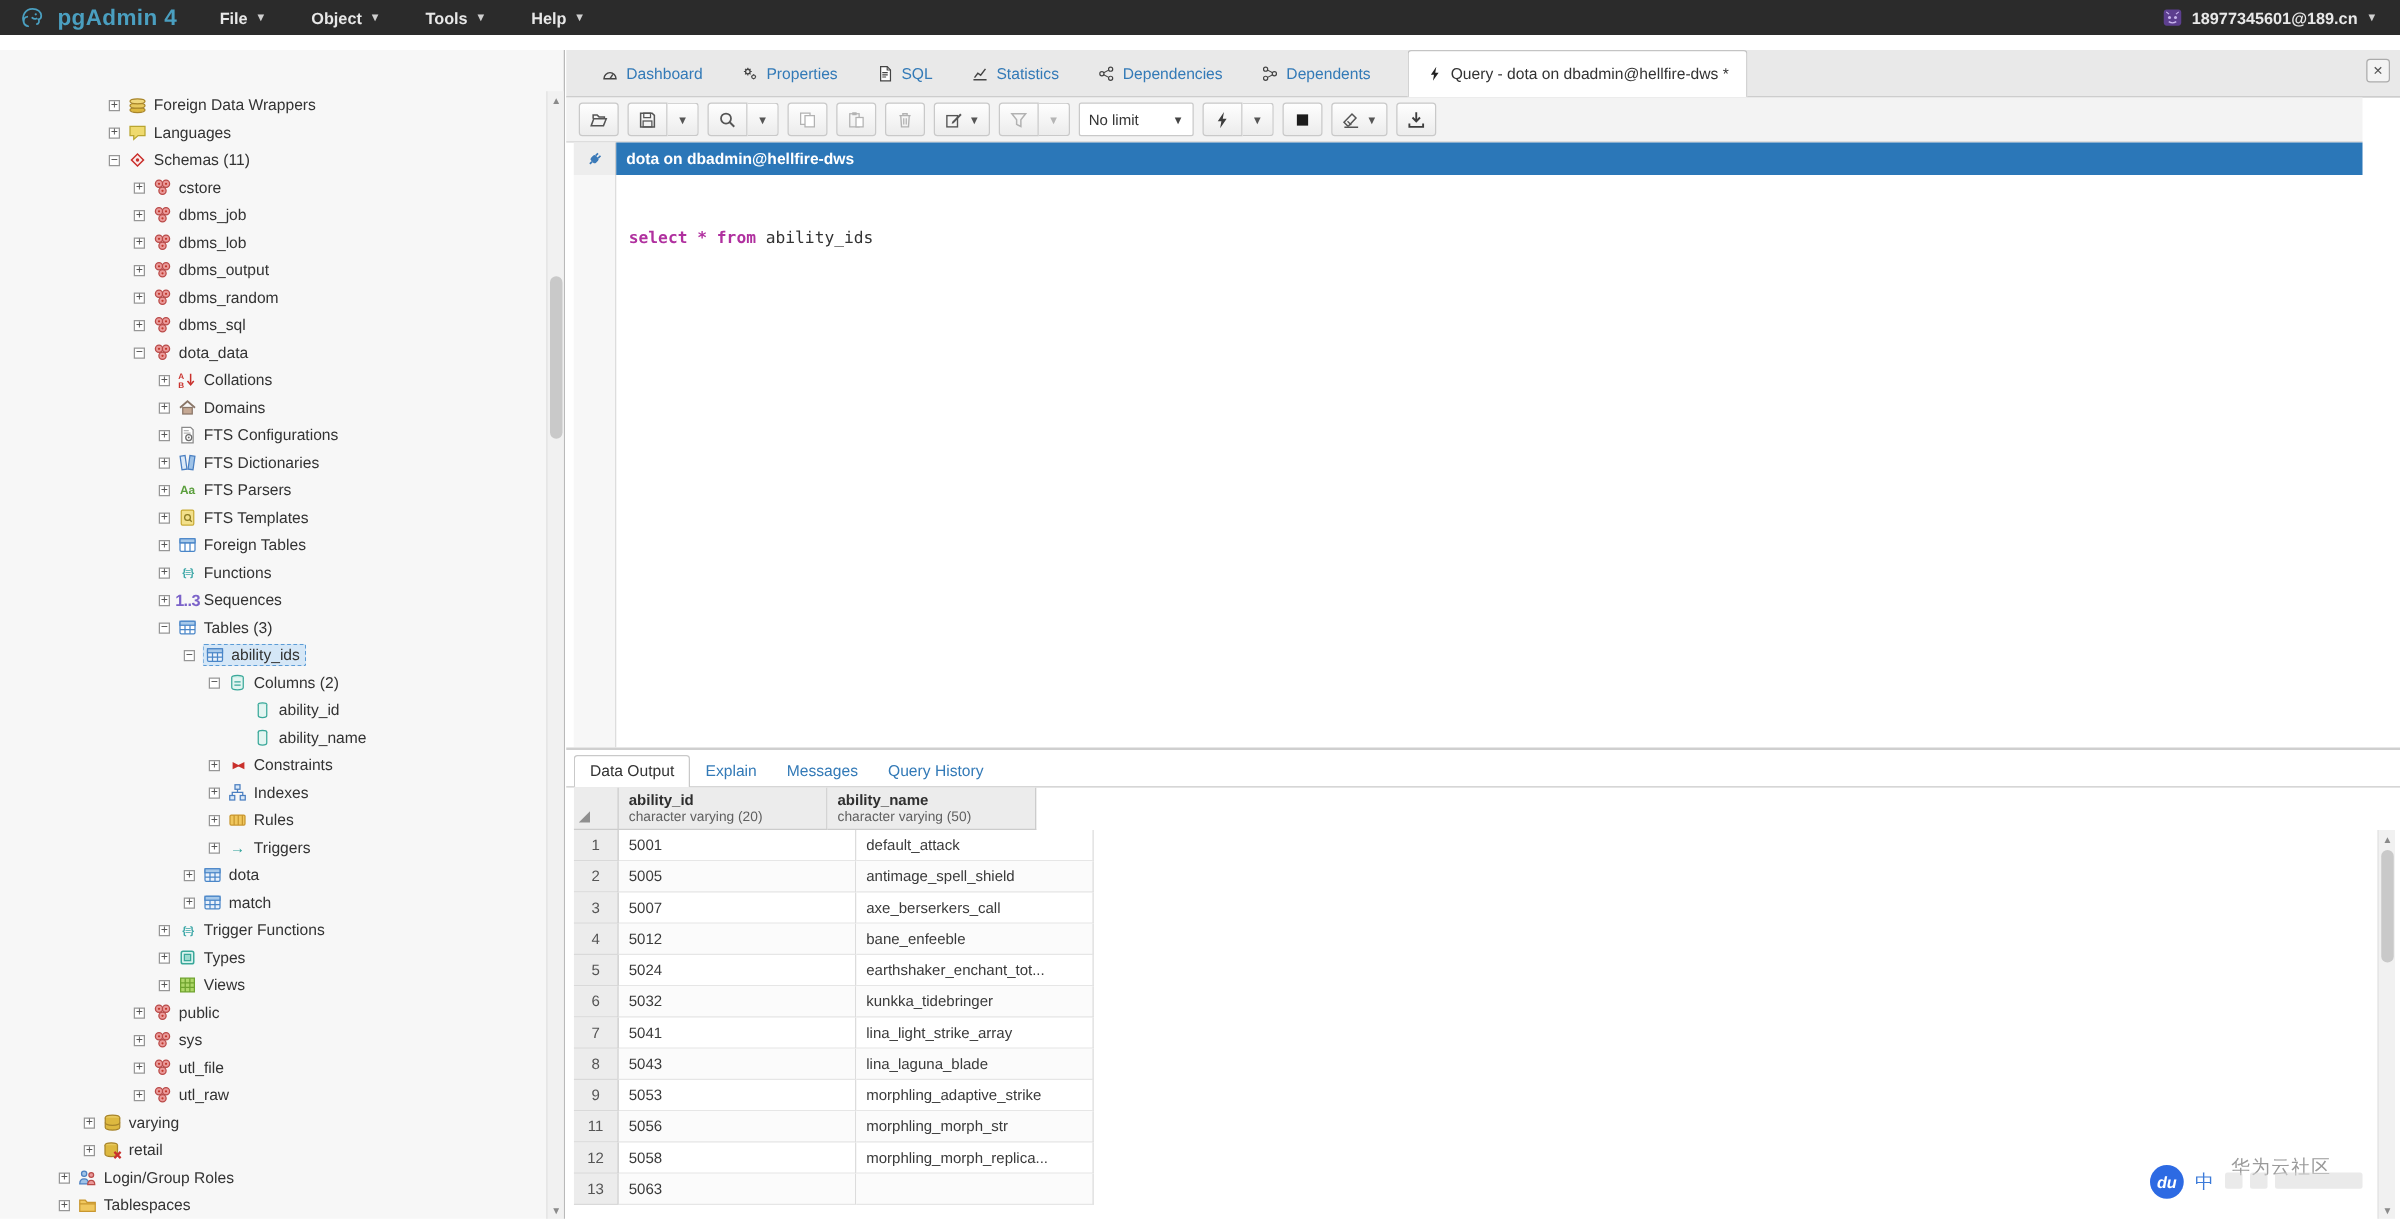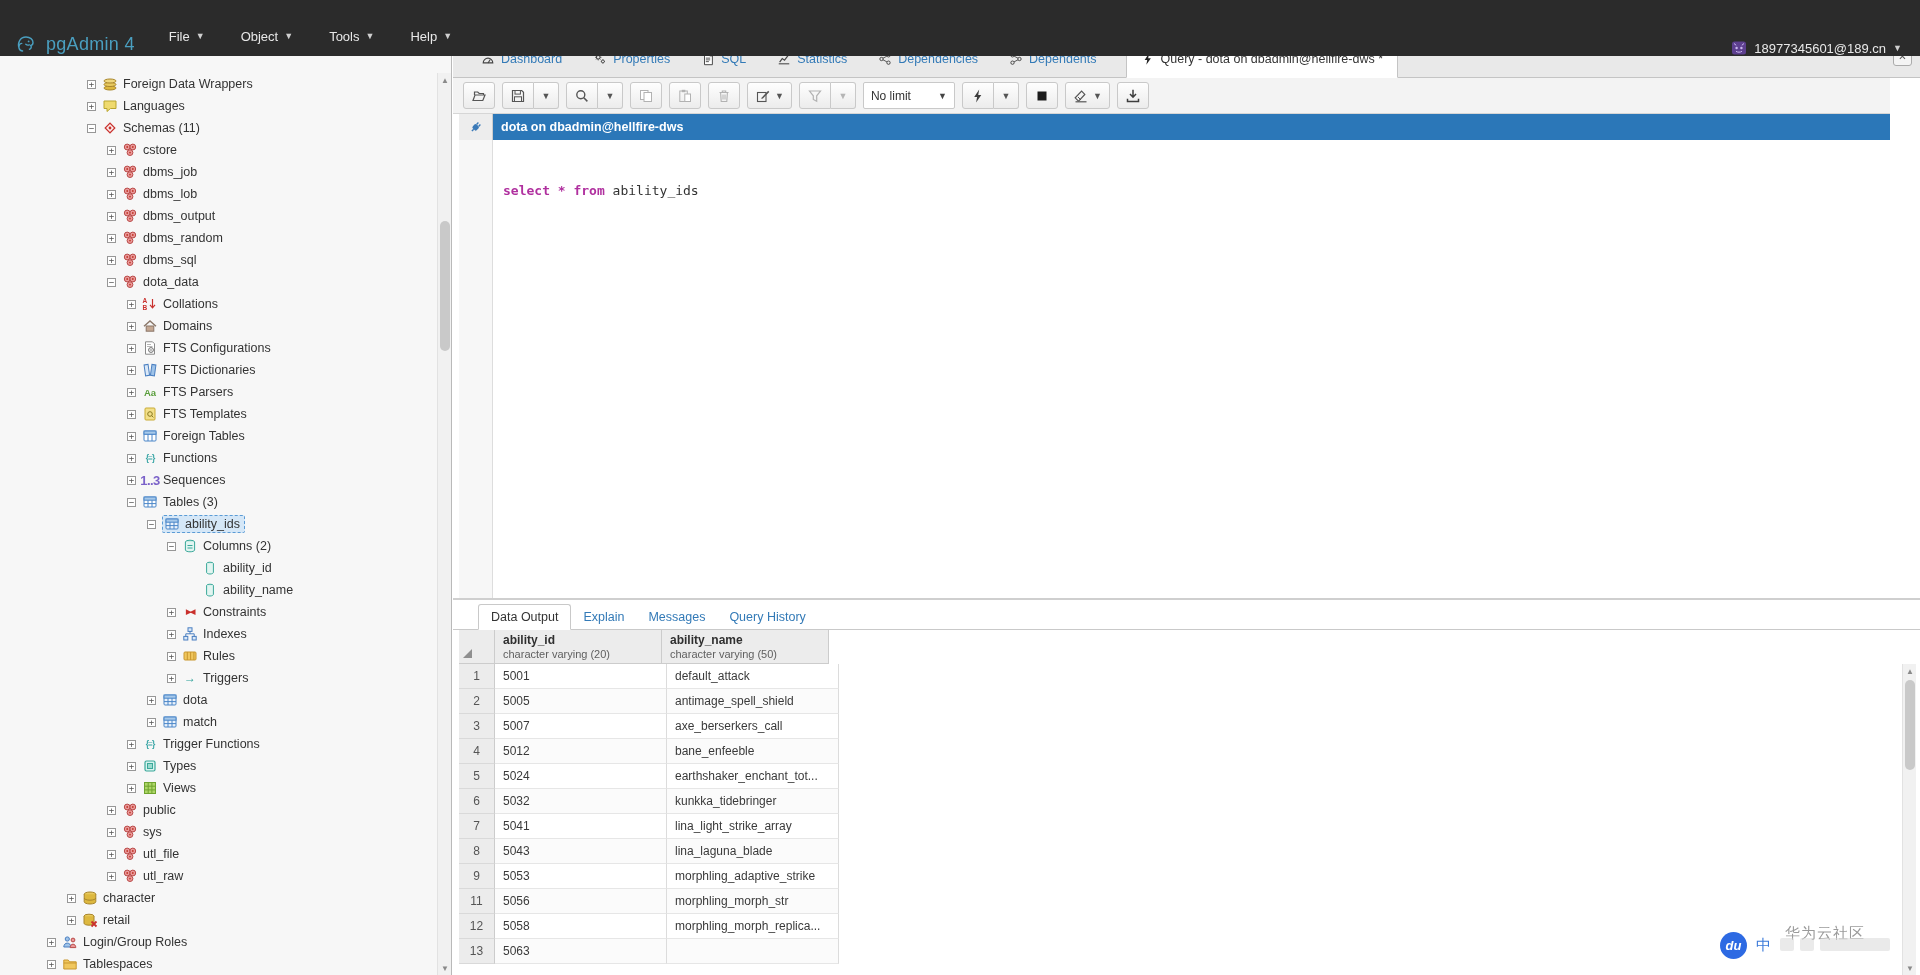--- a/index.html
+++ b/index.html
@@ -1,21 +1,21 @@
 <!DOCTYPE html>
 <html><head>
 <meta charset="utf-8">
 <style>
   * { margin:0; padding:0; box-sizing:border-box; }
   html,body { width:1920px; height:975px; overflow:hidden; background:#fff;
     font-family:"Liberation Sans", sans-serif; font-size:12.5px; color:#333; }
 
   
-  .topbar { position:absolute; left:0; top:0; width:1920px; height:56px;
-    background:#2b2b2b; display:flex; align-items:flex-end; z-index:50; }
+  .topbar { position:absolute; left:0; top:0; width:1920px; height:28px;
+    background:#2b2b2b; display:flex; align-items:center; z-index:50;font-weight:bold; }
   .brand { display:flex; align-items:center; gap:8px; padding:0 18px 0 14px; }
   .brand-text { color:#4a9fc0; font-size:18px; letter-spacing:.3px; }
   .menu { display:flex; align-items:center; gap:4px; }
   .menu-item { color:#e8e8e8; font-size:13px; padding:16px 16px; height:40px;
     display:flex; align-items:center; gap:6px; cursor:pointer; }
   .menu-item .car { color:#cfcfcf; font-size:9px; }
   .userbox { margin-left:auto; display:flex; align-items:center; gap:7px;
     color:#e8e8e8; font-size:13px; padding-right:18px; }
   .userbox .car { font-size:9px; color:#cfcfcf; }
 
@@ -95,36 +95,36 @@
   .tok-kw { color:#b0309f; font-weight:bold; }
   .tok-id { color:#333; }
 
   
   .output { position:absolute; left:0; top:558px; right:0; bottom:0;
     border-top:2px solid #cfcfcf; background:#fff; }
   .otabs { height:30px; border-bottom:1px solid #c9c9c9; display:flex;
     align-items:flex-end; padding-left:6px; background:#fff; }
   .otab { font-size:12.5px; color:#337ab7; padding:5px 12px; cursor:pointer; }
   .otab.active { color:#333; border:1px solid #c9c9c9; border-bottom:1px solid #fff;
-    border-radius:3px 3px 0 0; margin-bottom:-1px; background:#fff;margin-left:19px; }
+    border-radius:3px 3px 0 0; margin-bottom:-1px; background:#fff; }
   .grid { position:absolute; left:6px; top:30px; right:20px; bottom:0; overflow:hidden; }
   .g-header { display:flex; height:34px; }
   .g-cell { border-right:1px solid #ccc; border-bottom:1px solid #ccc; }
   .g-corner { width:36px; background:#ececec; position:relative; flex:none; }
   .g-corner .tri { position:absolute; left:4px; bottom:5px; width:0; height:0;
     border-bottom:9px solid #8f8f8f; border-right:9px solid transparent;
     transform:scaleX(-1); }
   .g-colhd { width:167px; background:#ececec; padding:3px 8px; flex:none; line-height:1.25; }
   .g-colhd .cn { font-weight:bold; font-size:12px; color:#2f2f2f; }
   .g-colhd .ct { font-size:11px; color:#5f5f5f; }
   .g-row { display:flex; height:25px; }
   .g-rn { width:36px; background:#ececec; border-right:1px solid #ccc;
     border-bottom:1px solid #d9d9d9; display:flex; align-items:center;
     justify-content:center; color:#555; font-size:12px; flex:none; }
-  .g-val { width:172px; border-right:1px solid #dcdcdc; border-bottom:1px solid #e6e6e6;
+  .g-val { width:190px; border-right:1px solid #dcdcdc; border-bottom:1px solid #e6e6e6;
     display:flex; align-items:center; padding:0 8px; font-size:12px; color:#3a3a3a;
     flex:none; white-space:nowrap; overflow:hidden; }
   .g-row:nth-child(even) .g-val { background:#fbfbfb; }
   #gridScroll { right:4px; top:64px; bottom:0; }
 
   
   .wm { position:absolute; right:0; bottom:0; width:260px; height:75px; pointer-events:none; }
   .wm-site { position:absolute; right:55px; top:4px; color:#9a9a9a; font-size:15px; letter-spacing:1px;margin-top:20px; }
   .wm-du { position:absolute; left:60px; top:32px; width:27px; height:27px; border-radius:50%;
     background:#2d6ae3; color:#fff; font-weight:bold; font-style:italic; font-size:13px;
@@ -644,21 +644,21 @@
       </div>
       <div class="trow" style="padding-left: 67px;">
         <span class="toggle">+</span>
         <span class="i">
           <svg width="16" height="16" viewBox="0 0 16 16">
             <ellipse cx="8" cy="4.2" rx="5.8" ry="2.2" fill="#e8c95e" stroke="#a8852a"></ellipse>
             <path d="M2.2 4.2v7.6c0 1.2 2.6 2.2 5.8 2.2s5.8-1 5.8-2.2V4.2" fill="#ddb83f" stroke="#a8852a"></path>
             <path d="M2.2 8c0 1.2 2.6 2.2 5.8 2.2S13.8 9.2 13.8 8" fill="none" stroke="#a8852a"></path>
           </svg>
         </span>
-        <span class="nlabel">character</span>
+        <span class="nlabel">varying</span>
       </div>
       <div class="trow" style="padding-left: 67px;">
         <span class="toggle">+</span>
         <span class="i">
           <svg width="16" height="16" viewBox="0 0 16 16">
             <ellipse cx="7" cy="4.2" rx="5" ry="2" fill="#e8c95e" stroke="#a8852a"></ellipse>
             <path d="M2 4.2v7c0 1.1 2.2 2 5 2s5-.9 5-2v-7" fill="#ddb83f" stroke="#a8852a"></path>
             <path d="M9.5 9.5l5 5M14.5 9.5l-5 5" stroke="#c9302c" stroke-width="1.8"></path>
           </svg>
         </span>

